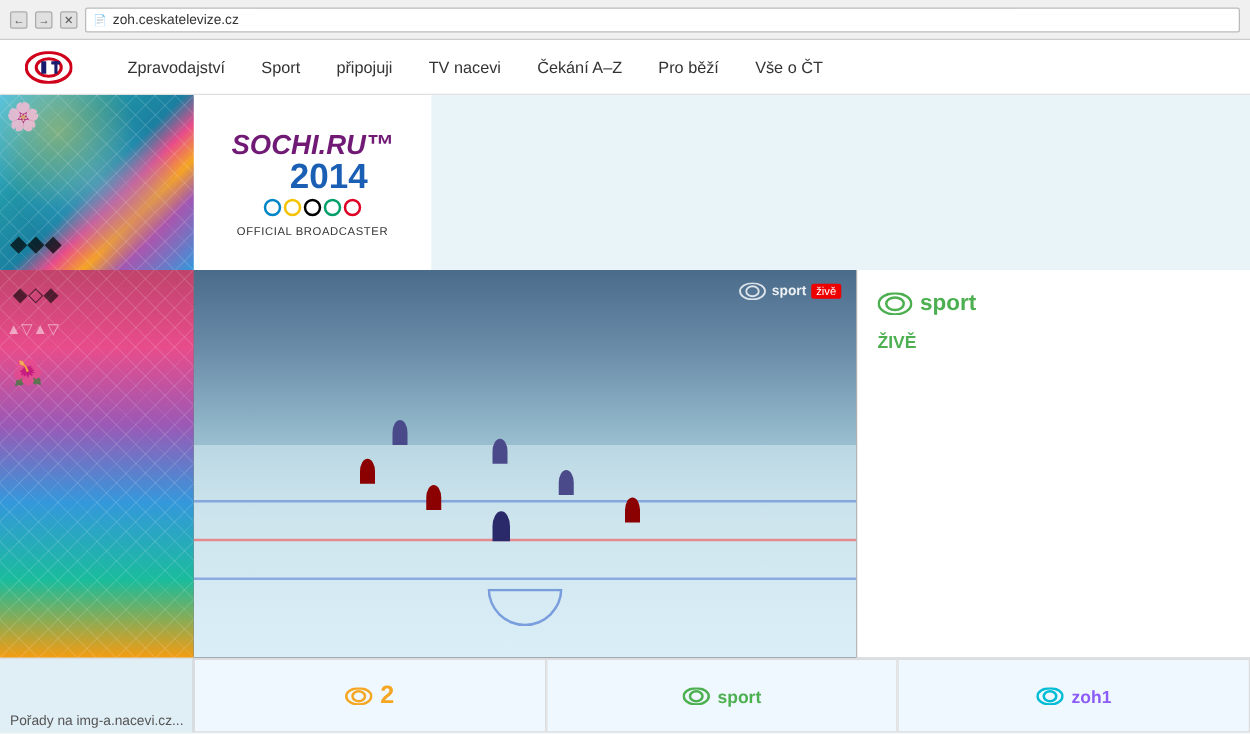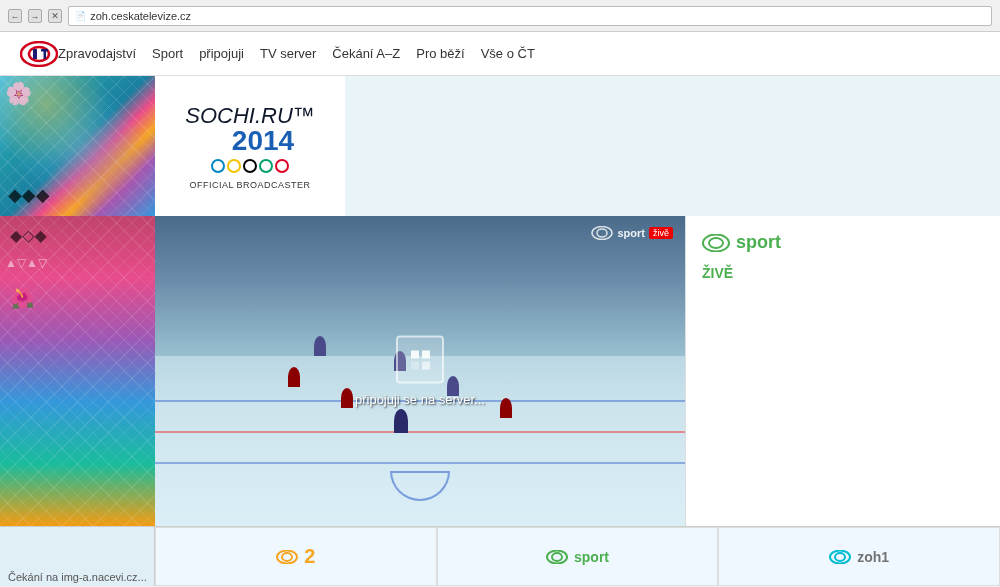--- a/index.html
+++ b/index.html
@@ -41,21 +41,21 @@
     
     .nav-bar {
       background: #fff;
       border-bottom: 1px solid #e0e0e0;
       height: 44px;
       display: flex;
       align-items: center;
       padding: 0 20px;
       gap: 0;
     }
-    .nav-items { display: flex; align-items: flex-end; gap: 16px; }
+    .nav-items { display: flex; align-items: flex-end; gap: 29px; margin-left: 44px; }
     .nav-item {
       font-size: 13px;
       color: #333;
       cursor: pointer;
       text-decoration: none;
       white-space: nowrap;
     }
 
     
     .page-content {
@@ -97,22 +97,22 @@
       padding: 12px 16px 10px 16px;
       width: 190px;
       flex-shrink: 0;
       display: flex;
       flex-direction: column;
       align-items: center;
       justify-content: center;
     }
     .sochi-logo-text {
       font-size: 22px;
-      font-weight: normal;
-      color: #0f172a;
+      font-weight: bold;
+      color: #701a75;
       line-height: 1;
       font-style: italic;
     }
     .sochi-year {
       font-size: 28px;
       font-weight: bold;
       color: #1a5fb4;
       line-height: 1;
       margin-left: 26px;
     }
@@ -250,21 +250,21 @@
     .channel-num {
       font-size: 20px;
       font-weight: bold;
     }
     .channel-num.orange { color: #f5a623; }
     .channel-label {
       font-size: 14px;
       font-weight: bold;
     }
     .channel-label.green { color: #4caf50; }
-    .channel-label.teal { color: #737373; }
+    .channel-label.teal { color: #8b5cf6; }
 
     
     .status-bar {
       background: #f0f0f0;
       border-top: 1px solid #ccc;
       height: 22px;
       display: flex;
       align-items: center;
       padding: 0 8px;
       font-size: 11px;
@@ -310,21 +310,21 @@
       <ellipse cx="19" cy="13" rx="10" ry="7" fill="none" stroke="#d0021b" stroke-width="2.5"></ellipse>
       <rect x="13" y="8" width="4" height="10" fill="#1a1a6e" rx="0.5"></rect>
       <rect x="21" y="8" width="7" height="2.5" fill="#1a1a6e" rx="0.5"></rect>
       <rect x="23.5" y="8" width="2.5" height="10" fill="#1a1a6e" rx="0.5"></rect>
     </svg>
   </div>
   <nav class="nav-items">
     <a class="nav-item">Zpravodajství</a>
     <a class="nav-item">Sport</a>
     <a class="nav-item">připojuji</a>
-    <a class="nav-item">TV server</a>
+    <a class="nav-item">TV nacevi</a>
     <a class="nav-item">Čekání A–Z</a>
     <a class="nav-item">Pro běží</a>
     <a class="nav-item">Vše o ČT</a>
   </nav>
 </div>
 
 <div class="page-content">
 
   <div class="top-section">
 
@@ -381,31 +381,20 @@
 
       <div class="ct-sport-watermark">
         <svg width="22" height="14" viewBox="0 0 22 14">
           <ellipse cx="11" cy="7" rx="10" ry="6.5" fill="none" stroke="rgba(255,255,255,0.8)" stroke-width="1.5"></ellipse>
           <ellipse cx="11" cy="7" rx="5" ry="4" fill="none" stroke="rgba(255,255,255,0.8)" stroke-width="1.5"></ellipse>
         </svg>
         <span style="color:rgba(255,255,255,0.9);font-size:11px;font-weight:bold;">sport</span>
         <span class="live-badge">živě</span>
       </div>
 
-      <div class="loading-overlay">
-        <div class="loading-spinner">
-          <div style="display:grid;grid-template-columns:1fr 1fr;gap:3px;">
-            <div style="width:8px;height:8px;background:rgba(255,255,255,0.9);"></div>
-            <div style="width:8px;height:8px;background:rgba(255,255,255,0.9);"></div>
-            <div style="width:8px;height:8px;background:rgba(255,255,255,0.3);"></div>
-            <div style="width:8px;height:8px;background:rgba(255,255,255,0.6);"></div>
-          </div>
-        </div>
-        <div class="loading-text">připojuji se na server...</div>
-      </div>
     </div>
 
     <div class="right-sidebar">
       <div class="sidebar-logo">
         <svg width="28" height="18" viewBox="0 0 28 18">
           <ellipse cx="14" cy="9" rx="13" ry="8.5" fill="none" stroke="#4caf50" stroke-width="2"></ellipse>
           <ellipse cx="14" cy="9" rx="7" ry="5" fill="none" stroke="#4caf50" stroke-width="2"></ellipse>
         </svg>
         <span class="sidebar-title">sport</span>
       </div>
@@ -437,14 +426,14 @@
       <svg width="22" height="14" viewBox="0 0 22 14">
         <ellipse cx="11" cy="7" rx="10" ry="6.5" fill="none" stroke="#00bcd4" stroke-width="2"></ellipse>
         <ellipse cx="11" cy="7" rx="5" ry="4" fill="none" stroke="#00bcd4" stroke-width="2"></ellipse>
       </svg>
       <span class="channel-label teal">zoh1</span>
     </div>
   </div>
 </div>
 
 <div class="status-bar">
-  <span>Čekání na img-a.nacevi.cz...</span>
+  <span>Pořady na img-a.nacevi.cz...</span>
 </div>
 
 </body></html>

